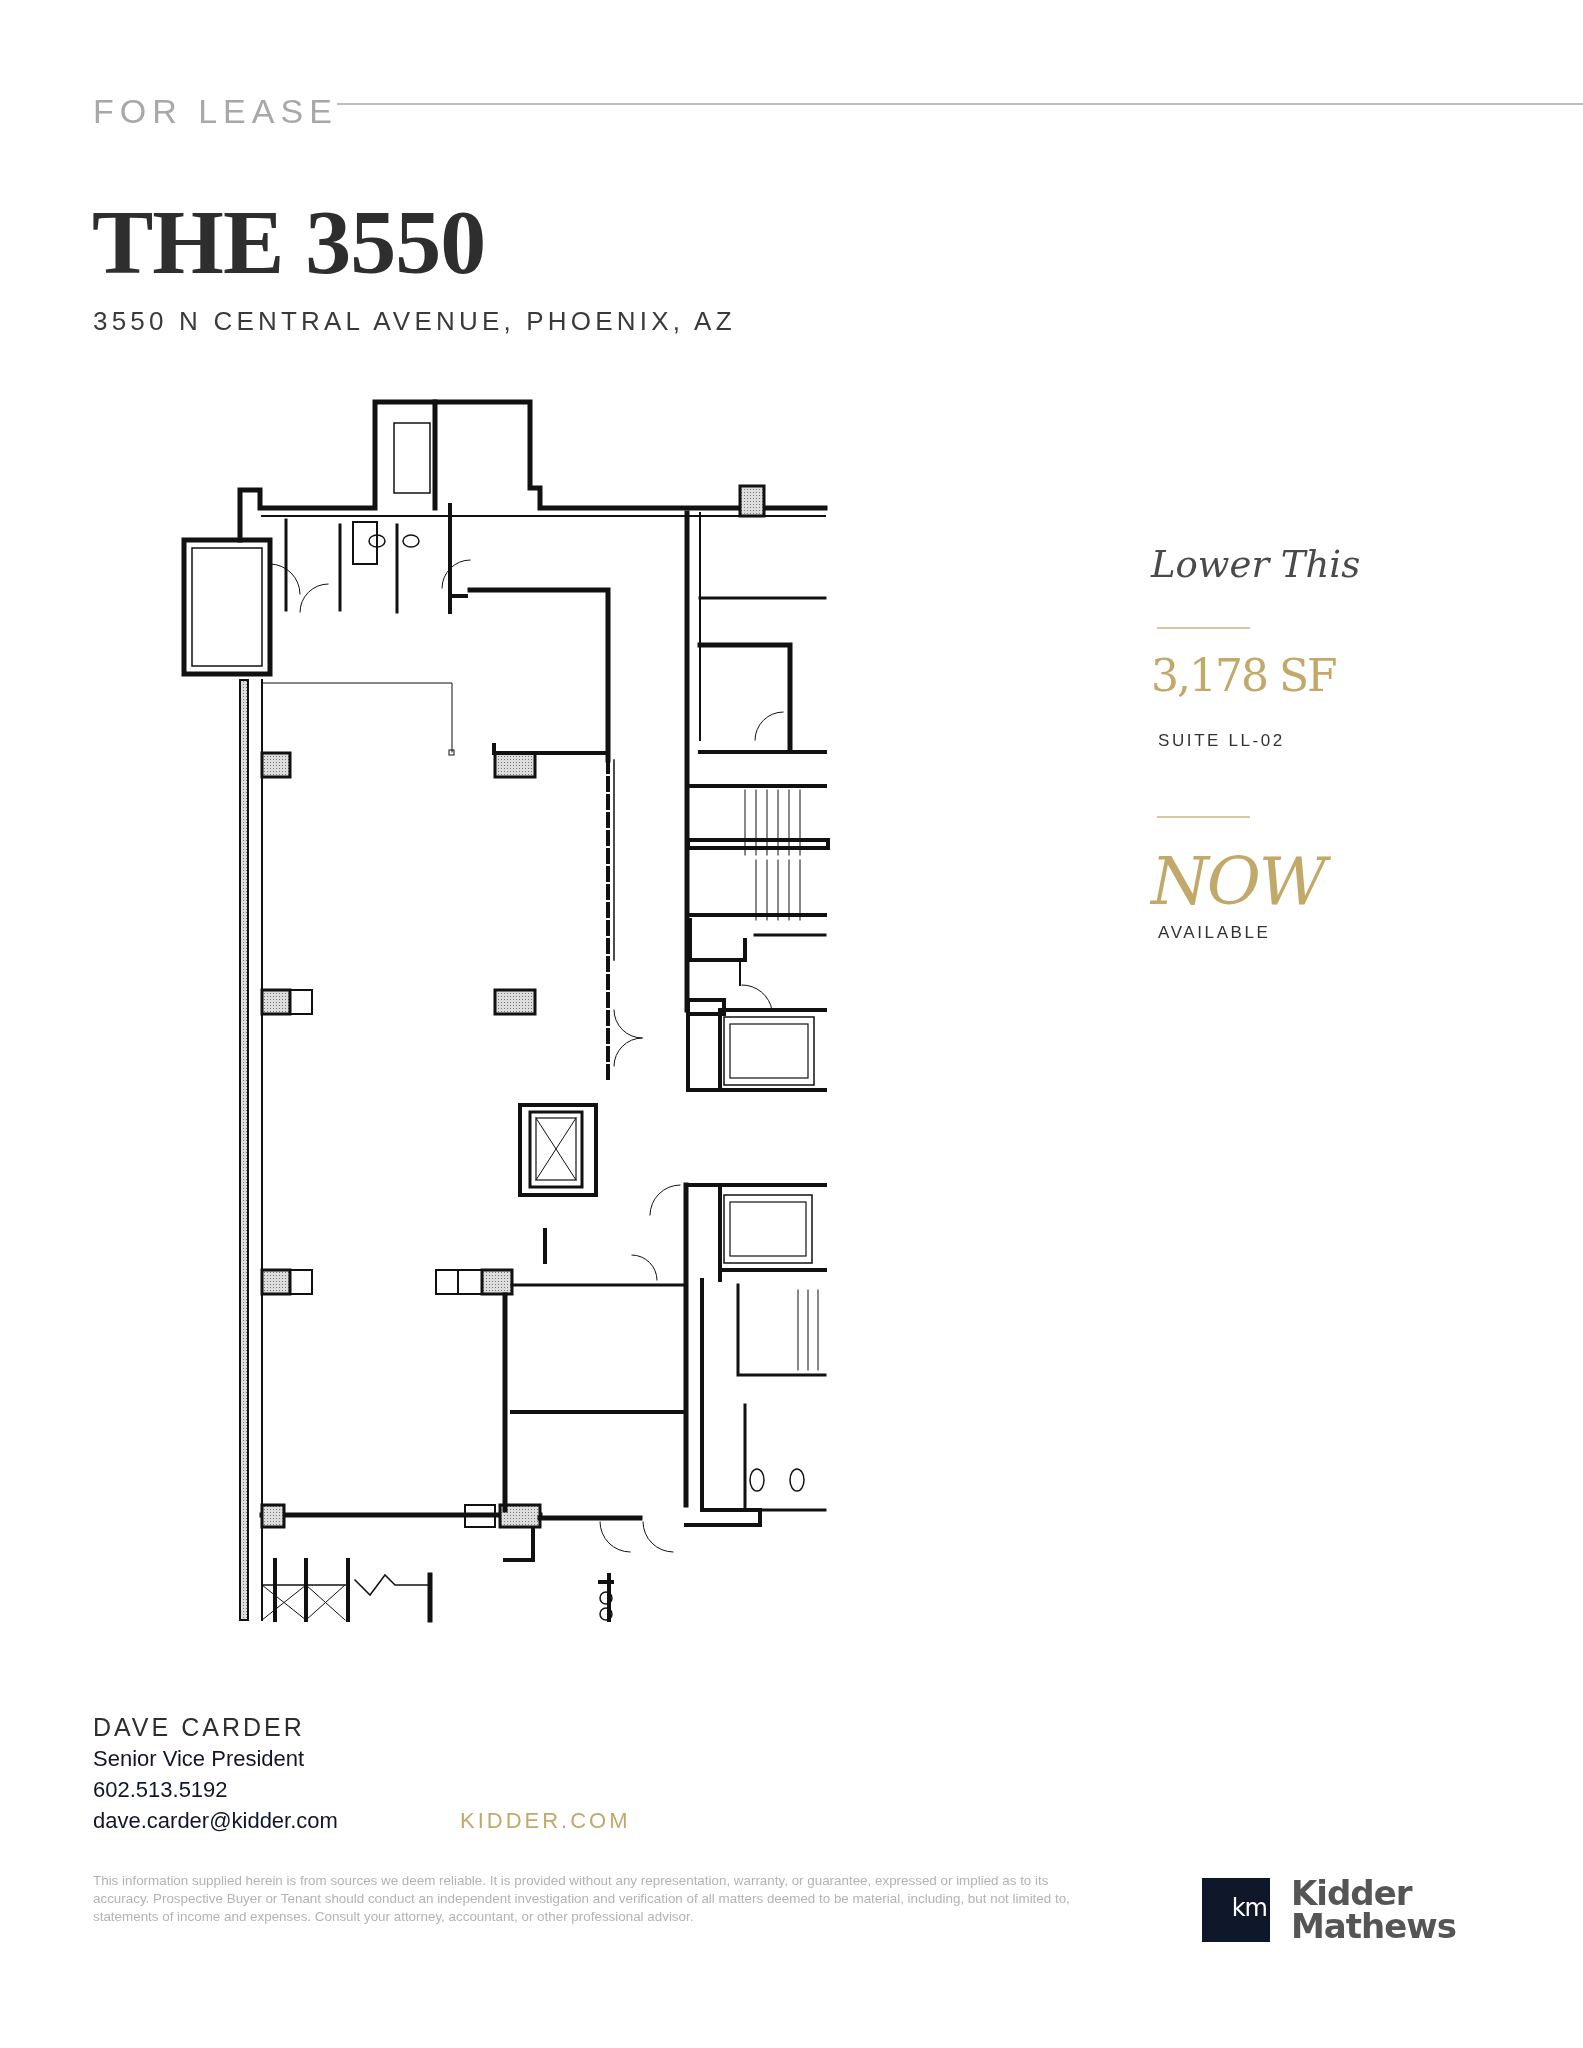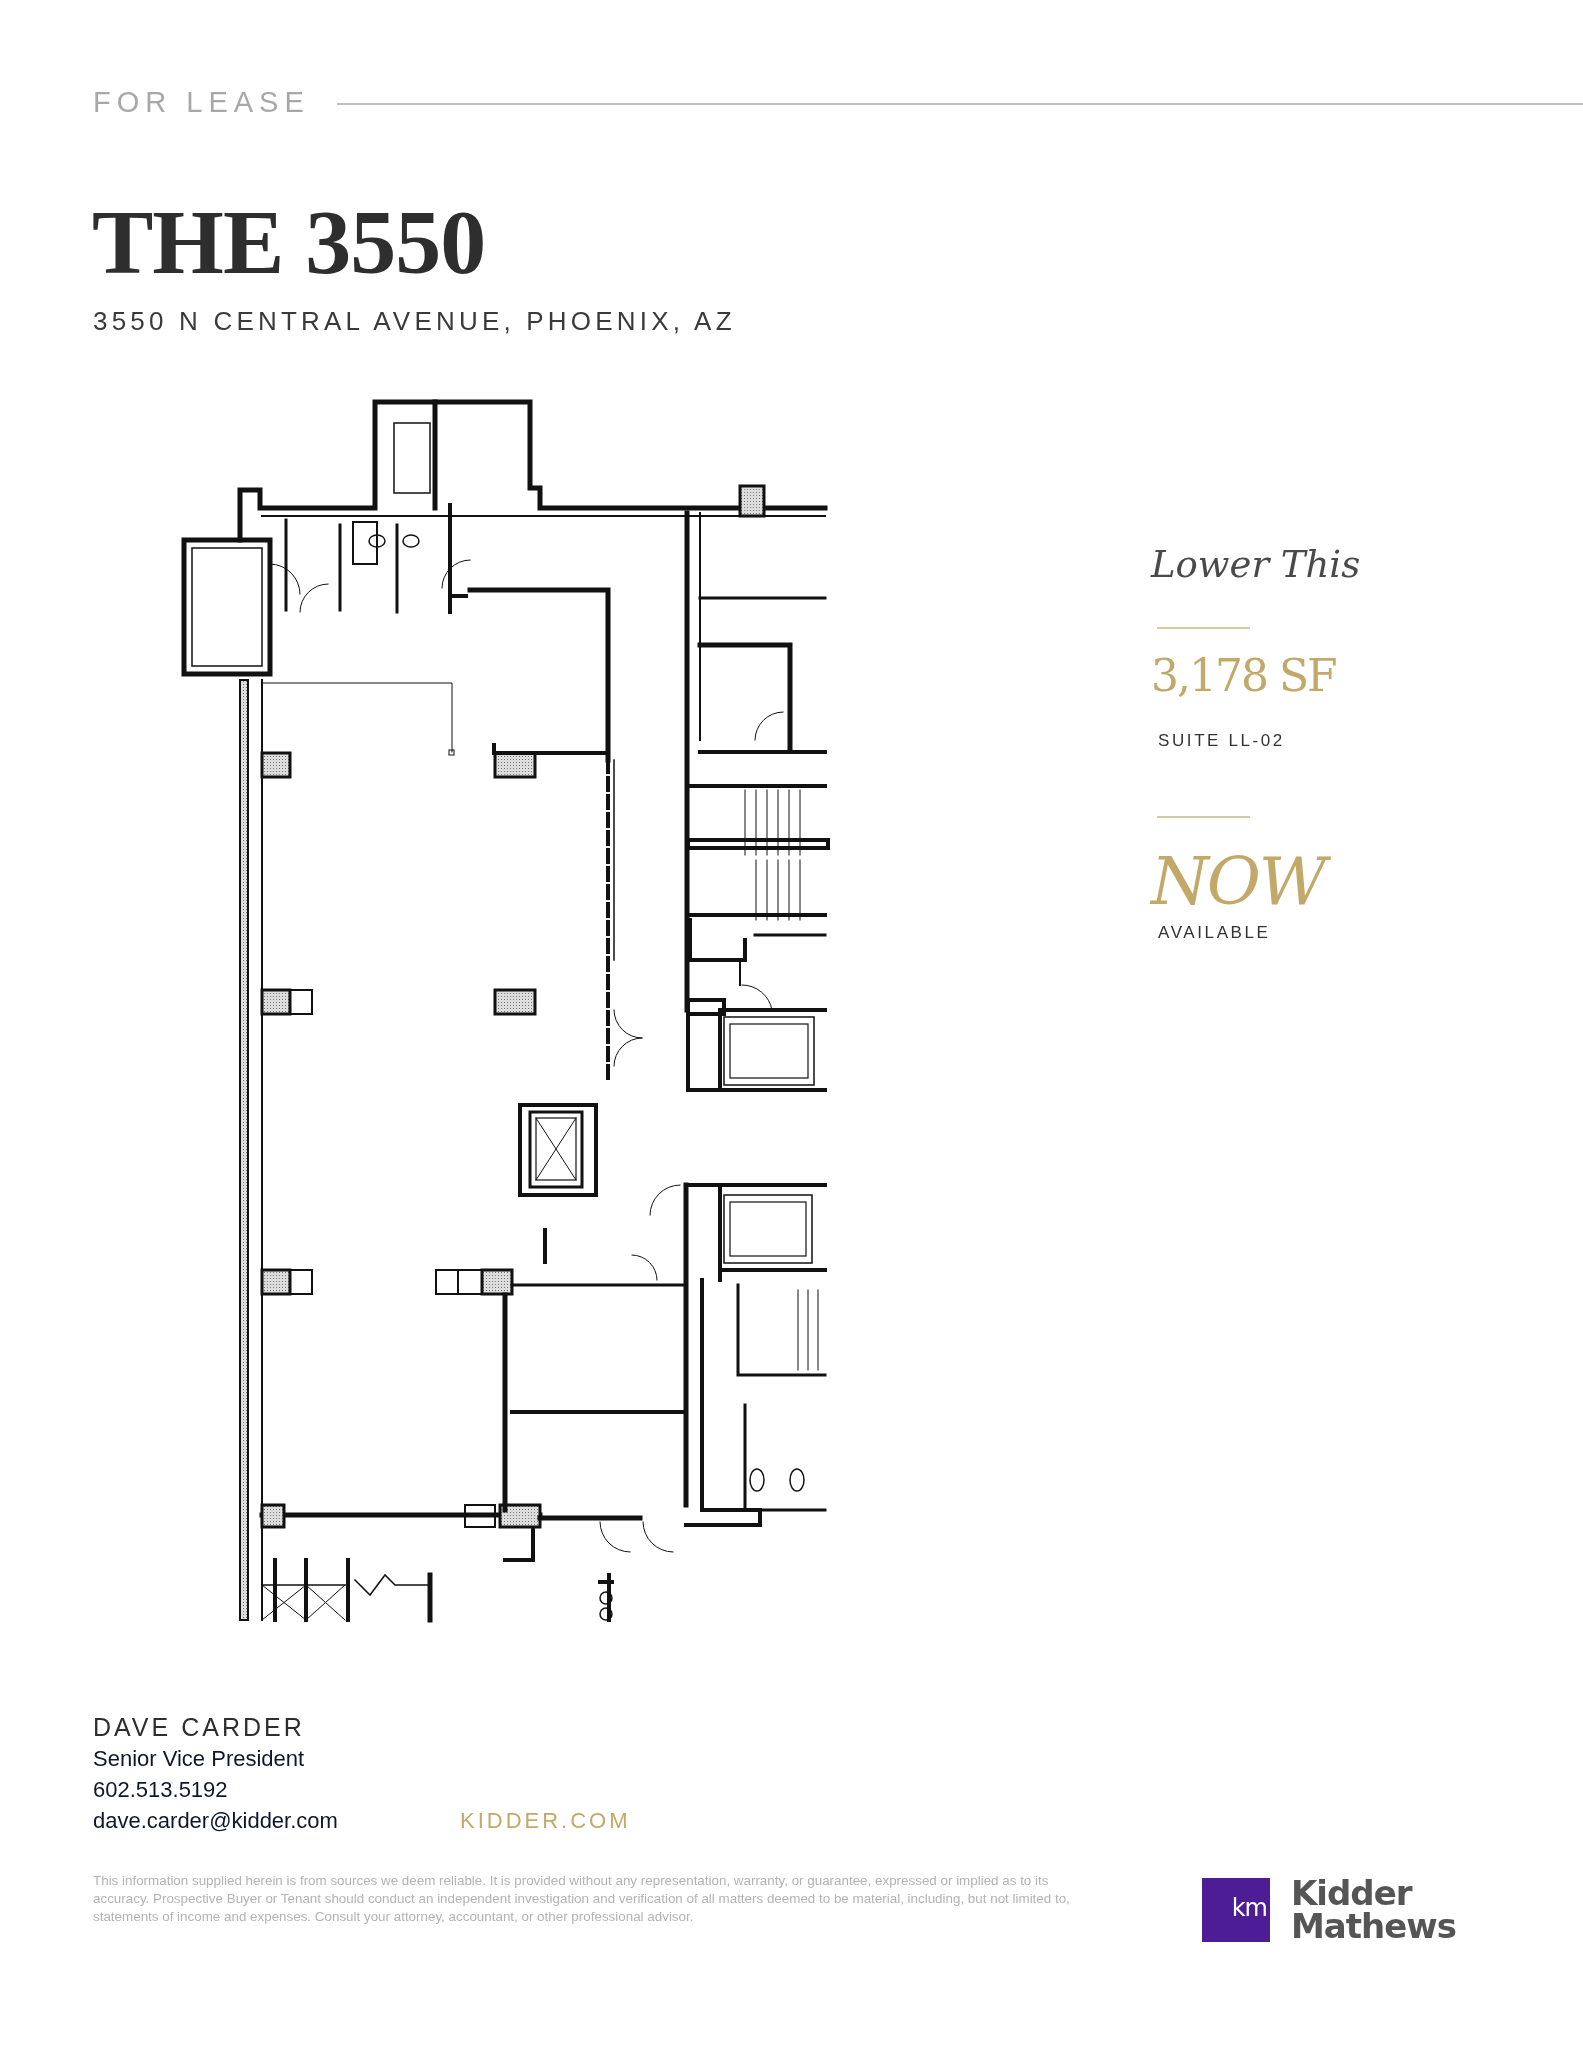--- a/index.html
+++ b/index.html
@@ -1,40 +1,40 @@
 <!DOCTYPE html>
 <html><head>
 <meta charset="utf-8">
 <style>
   * { box-sizing: border-box; margin: 0; padding: 0; }
   html, body { width: 1583px; height: 2048px; background: #ffffff; overflow: hidden; }
   body { position: relative; font-family: "Liberation Sans", sans-serif; color: #333; }
 
-  .for-lease { position: absolute; left: 93px; top: 86px; font-size: 29px; letter-spacing: 6px; color: #a8a8a8; font-weight: 300; }
+  .for-lease { position: absolute; left: 93px; top: 92px; font-size: 34px; letter-spacing: 6px; color: #a8a8a8; font-weight: 300; }
   .header-rule { position: absolute; left: 337px; top: 103px; width: 1246px; height: 2px; background: #bdbdbd; }
 
   .title { position: absolute; left: 92px; top: 165px; font-family: "Liberation Serif", serif; font-size: 92px; color: #2e2e2e; letter-spacing: -1px; line-height: 1; margin-top: 31px; }
   .address { position: absolute; left: 93px; top: 306px; font-size: 26px; letter-spacing: 4.2px; color: #3a3a3a; }
 
   .plan { position: absolute; left: 160px; top: 390px; width: 680px; height: 1250px; }
   .level { position: absolute; left: 1151px; top: 543px; font-family: "DejaVu Serif", serif; font-style: italic; font-size: 37px; color: #4a4a4a; }
   .rule-gold { position: absolute; left: 1157px; width: 93px; height: 2px; background: #d6c8a0; }
   .sf { position: absolute; left: 1151px; top: 650px; font-family: "DejaVu Serif", serif; font-size: 44px; color: #c2a96a; letter-spacing: -2px; }
   .suite { position: absolute; left: 1158px; top: 731px; font-size: 17px; letter-spacing: 2.6px; color: #333; }
   .now { position: absolute; left: 1151px; top: 843px; font-family: "DejaVu Serif", serif; font-style: italic; font-size: 66px; color: #c2a96a; letter-spacing: -2px; }
   .avail { position: absolute; left: 1158px; top: 923px; font-size: 17px; letter-spacing: 2.6px; color: #333; }
 
   .contact-name { position: absolute; left: 93px; top: 1713px; font-size: 25px; letter-spacing: 3px; color: #2e2e2e; text-align: right; }
   .contact-line { position: absolute; left: 93px; font-size: 22px; color: #0f172a; font-weight: 300; }
   .kidder-url { position: absolute; left: 460px; top: 1808px; font-size: 22px; letter-spacing: 3px; color: #c2a96a; text-decoration: none; }
 
   .disclaimer { position: absolute; left: 93px; top: 1872px; width: 1010px; font-size: 13.4px; line-height: 18px; color: #b3b3b3; }
 
   .logo { position: absolute; left: 1202px; top: 1877px; display: flex; align-items: center; }
-  .logo-mark { width: 68px; height: 64px; background: #4c1d95; position: relative; }
+  .logo-mark { width: 68px; height: 64px; background: #0f172a; position: relative; }
   .logo-mark span { position: absolute; right: 3px; top: 16px; color: #fff; font-size: 24px; font-family: "DejaVu Sans", sans-serif; letter-spacing: -1px; }
   .logo-text { margin-left: 21px; font-family: "DejaVu Sans", sans-serif; font-weight: bold; font-size: 34px; line-height: 33px; color: #555; letter-spacing: -1px; }
 </style>
 </head>
 <body>
 
 <div class="for-lease">FOR LEASE</div>
 <div class="header-rule"></div>
 <h1 class="title">THE 3550</h1>
 <div class="address">3550 N CENTRAL AVENUE, PHOENIX, AZ</div>

